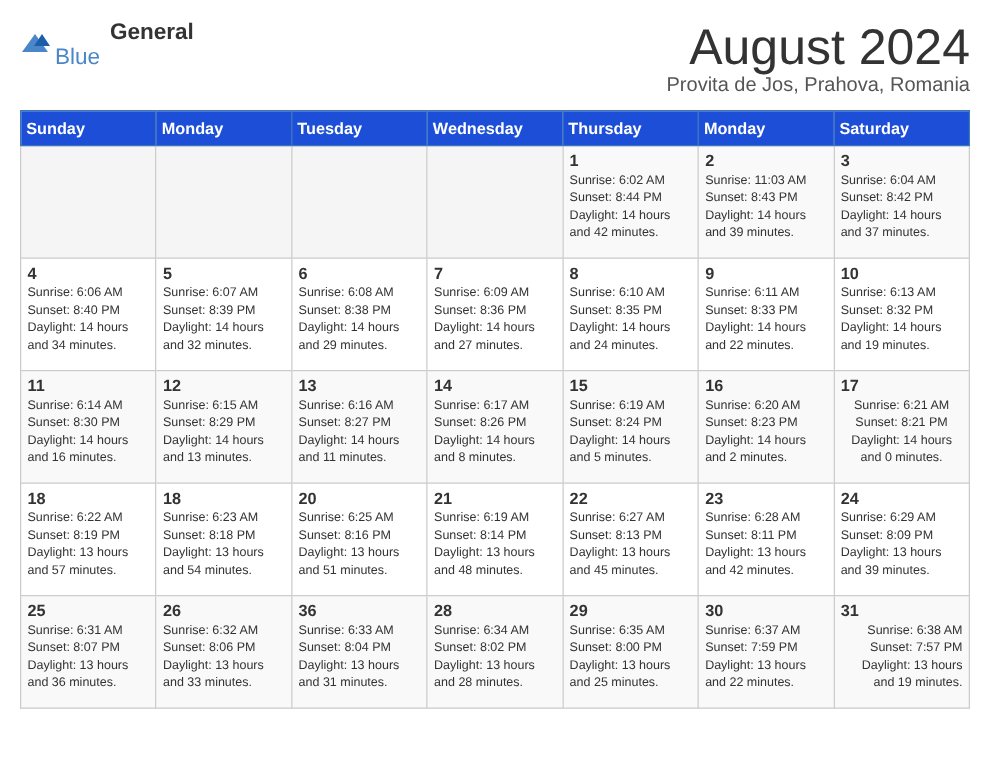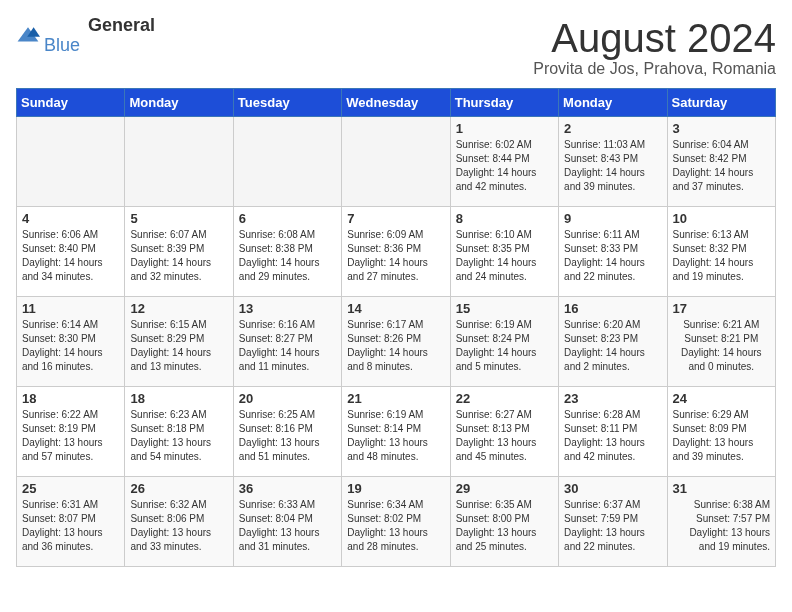--- a/index.html
+++ b/index.html
@@ -296,21 +296,21 @@
 Sunset: 8:06 PM
 Daylight: 13 hours and 33 minutes.</div>
         </td>
         <td>
           <div class="day-number">36</div>
           <div class="cell-text" style="white-space: pre-line;">Sunrise: 6:33 AM
 Sunset: 8:04 PM
 Daylight: 13 hours and 31 minutes.</div>
         </td>
         <td>
-          <div class="day-number">19</div>
+          <div class="day-number">28</div>
           <div class="cell-text" style="white-space: pre-line;">Sunrise: 6:34 AM
 Sunset: 8:02 PM
 Daylight: 13 hours and 28 minutes.</div>
         </td>
         <td>
           <div class="day-number">29</div>
           <div class="cell-text" style="white-space: pre-line;">Sunrise: 6:35 AM
 Sunset: 8:00 PM
 Daylight: 13 hours and 25 minutes.</div>
         </td>

